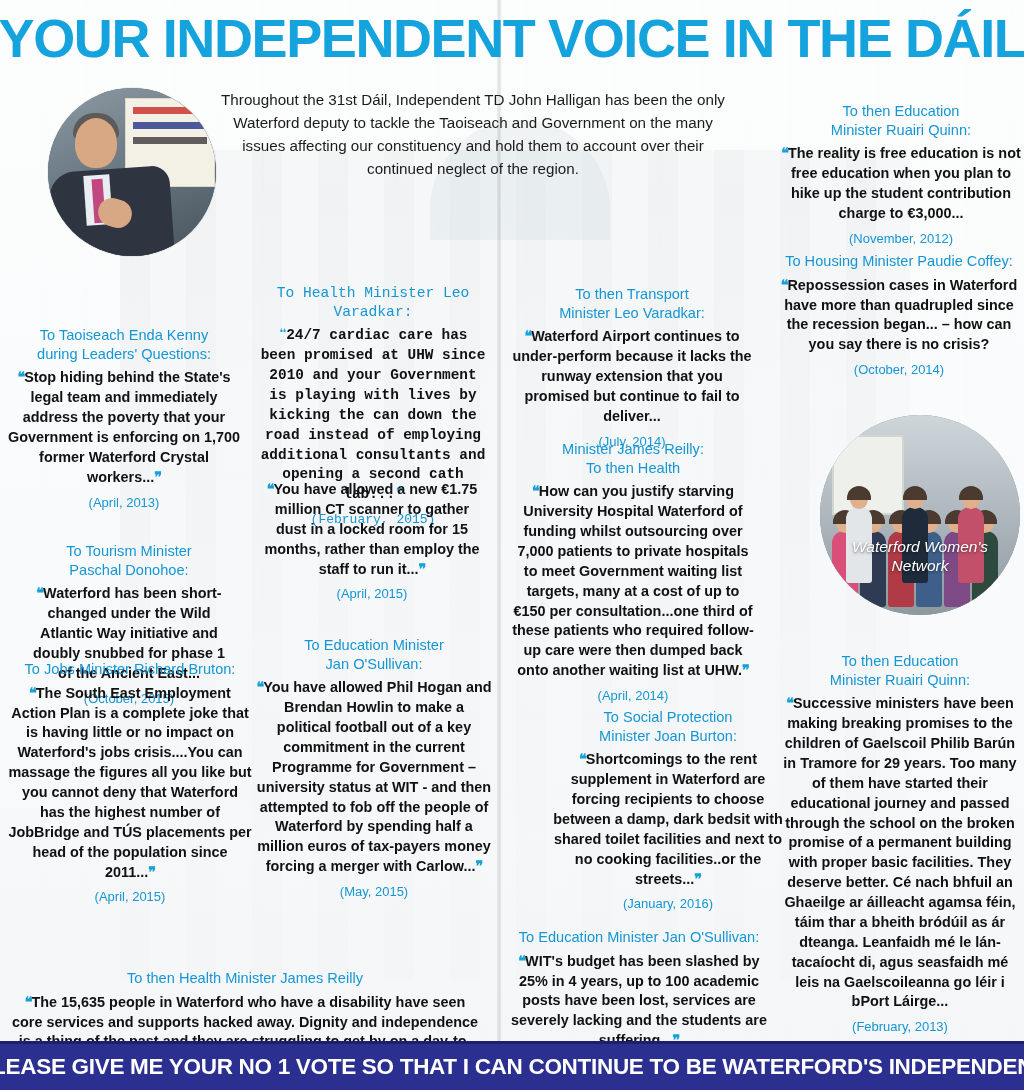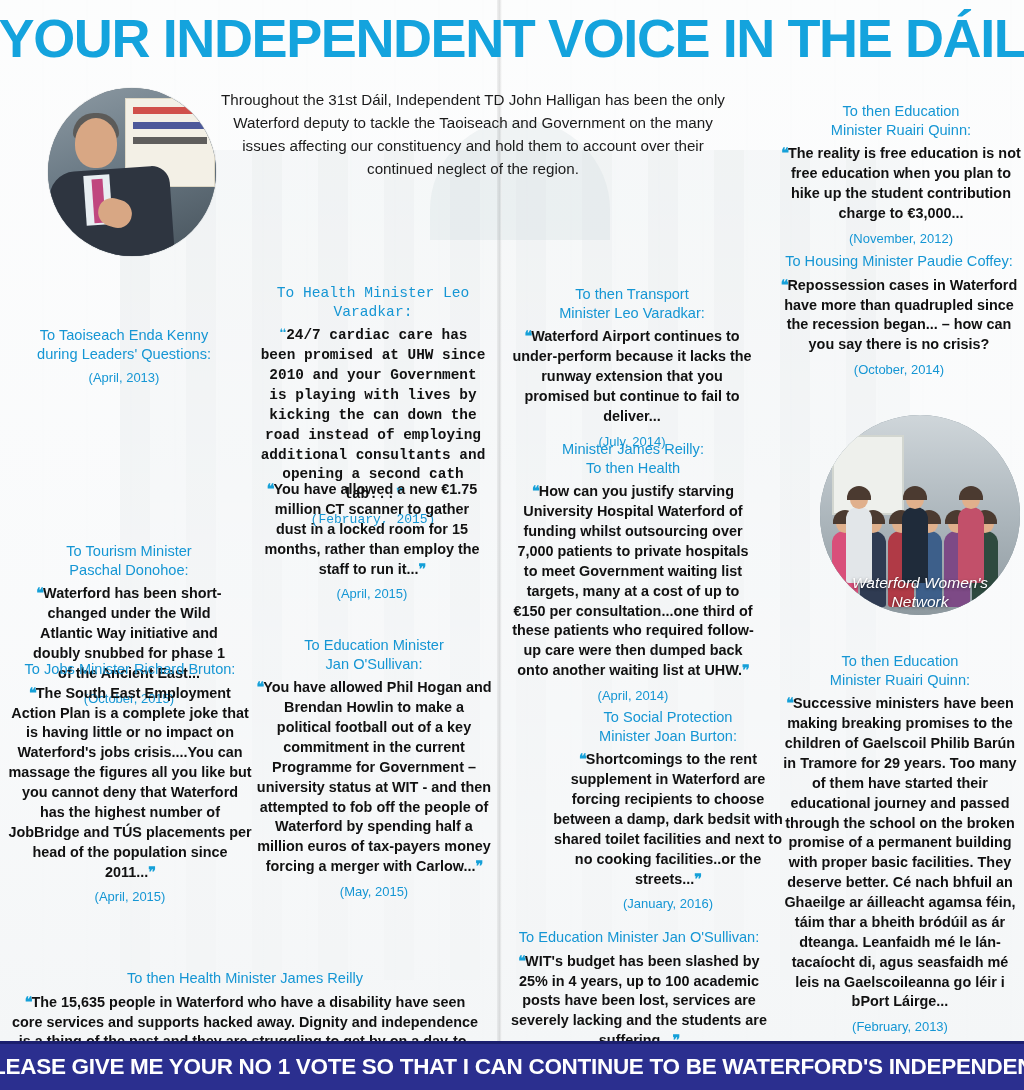--- a/index.html
+++ b/index.html
@@ -169,21 +169,20 @@
     width: 24px; height: 14px; border-radius: 12px 12px 0 0; background: #4b3a30;
   }
   .photo-women .caption {
     position: absolute; left: 0; right: 0; top: 122px;
     text-align: center;
     color: #fff;
     font-size: 15.5px;
     font-style: italic;
     line-height: 1.25;
     text-shadow: 0 1px 3px rgba(0,0,0,.55);
-    margin-top: 36px;
   }
 
   
   .qb { position: absolute; text-align: center; }
   .qb .intro-line {
     color: #1596d4;
     font-size: 14.6px;
     line-height: 1.28;
     margin-bottom: 5px;
   }
@@ -270,20 +269,21 @@
       <div>Waterford Women's</div>
       <div>Network</div>
     </div>
   </div>
 
   <div class="qb" style="left:8px; top:326px; width:232px;">
     <div class="intro-line">
       <div>To Taoiseach Enda Kenny</div>
       <div>during Leaders' Questions:</div>
     </div>
+    <div class="quote"><span class="mark">❝</span><span>Stop hiding behind the State's legal team and immediately address the poverty that your Government is enforcing on 1,700 former Waterford Crystal workers...</span><span class="mark">❞</span></div>
     <div class="date">(April, 2013)</div>
   </div>
 
   <div class="qb" style="left:26px; top:518px; width:206px;margin-top:24px;">
     <div class="intro-line">
       <div>To Tourism Minister</div>
       <div>Paschal Donohoe:</div>
     </div>
     <div class="quote"><span class="mark">❝</span><span>Waterford has been short-changed under the Wild Atlantic Way initiative and doubly snubbed for phase 1 of the Ancient East...</span></div>
     <div class="date">(October, 2015)</div>

